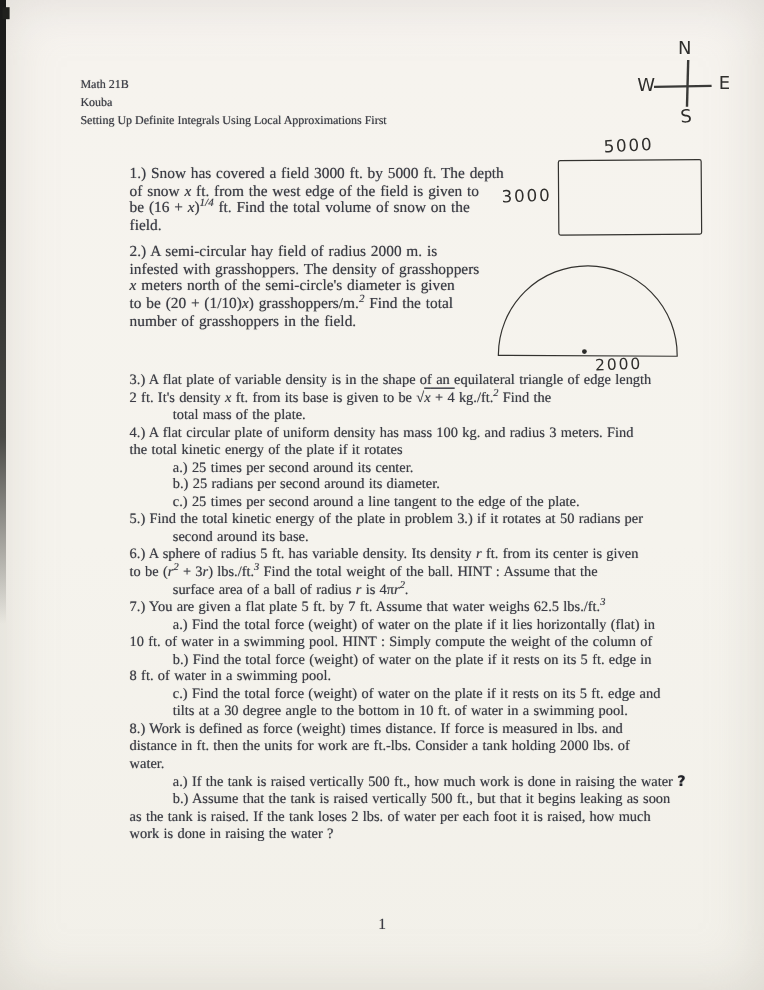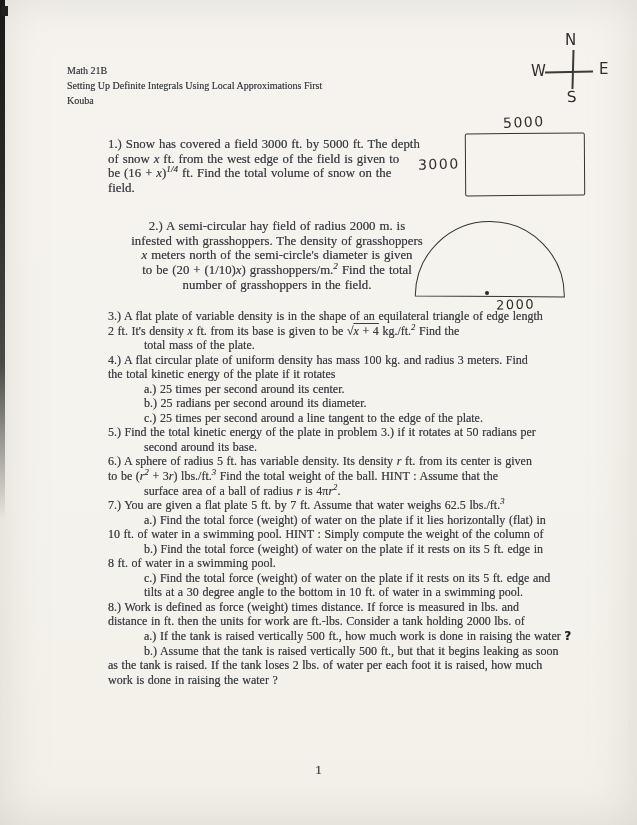--- a/index.html
+++ b/index.html
@@ -23,21 +23,21 @@
     font-family:"DejaVu Sans",sans-serif;font-size:15px;color:#2f2e2c;}
   .compass .bar-v{position:absolute;left:41px;top:17px;width:1.6px;height:39px;background:#3a3a38;transform:rotate(1.5deg);}
   .compass .bar-h{position:absolute;left:14px;top:38px;width:48px;height:1.6px;background:#3a3a38;transform:rotate(-1deg);}
   .compass .c-n{position:absolute;left:34px;top:-2px;}
   .compass .c-w{position:absolute;left:0px;top:29px;}
   .compass .c-e{position:absolute;left:68px;top:27px;}
   .compass .c-s{position:absolute;left:36px;top:55px;transform:rotate(-4deg);}
   
   .pcol{position:absolute;left:64px;width:382px;font-size:12.8px;line-height:14.7px;word-spacing:.8px;}
   .p1col{top:137px;}
-  .p2col{top:219px;text-align:center;}
+  .p2col{top:202px;}
   .flow{position:absolute;left:64px;top:309px;width:548px;font-size:12px;line-height:14.55px;word-spacing:.6px;}
   .ln{white-space:nowrap;margin-left:44px;}
   .ln.ind{padding-left:36px;}
   sup{font-size:.72em;line-height:0;font-style:italic;}
   .ol{text-decoration:overline;text-decoration-thickness:1px;}
   .hw{font-family:"DejaVu Sans",sans-serif;font-weight:700;color:#23232a;}
   
   .fig-rect{position:absolute;left:418px;top:115px;width:180px;height:90px;
     font-family:"DejaVu Sans",sans-serif;color:#2f2e2c;font-size:14px;letter-spacing:1.5px;}
   .rect-top-label{position:absolute;left:85px;top:-1px;transform:rotate(-3deg);}
@@ -55,22 +55,22 @@
 </style>
 </head>
 <body>
 
 <div class="page">
 
   <div class="edge-left"></div>
 
   <div class="header txt">
     <div>Math 21B</div>
+    <div>Kouba</div>
     <div>Setting Up Definite Integrals Using Local Approximations First</div>
-    <div>Kouba</div>
   </div>
 
   <div class="compass">
     <div class="bar-v"></div>
     <div class="bar-h"></div>
     <span class="c-n">N</span>
     <span class="c-w">W</span>
     <span class="c-e">E</span>
     <span class="c-s">S</span>
   </div>
@@ -118,20 +118,21 @@
       <div class="ln ind">surface area of a ball of radius <i>r</i> is 4π<i>r</i><sup>2</sup>.</div>
       <div class="ln">7.) You are given a flat plate 5 ft. by 7 ft. Assume that water weighs 62.5 lbs./ft.<sup>3</sup></div>
       <div class="ln ind">a.) Find the total force (weight) of water on the plate if it lies horizontally (flat) in</div>
       <div class="ln">10 ft. of water in a swimming pool. HINT : Simply compute the weight of the column of</div>
       <div class="ln ind">b.) Find the total force (weight) of water on the plate if it rests on its 5 ft. edge in</div>
       <div class="ln">8 ft. of water in a swimming pool.</div>
       <div class="ln ind">c.) Find the total force (weight) of water on the plate if it rests on its 5 ft. edge and</div>
       <div class="ln ind">tilts at a 30 degree angle to the bottom in 10 ft. of water in a swimming pool.</div>
       <div class="ln">8.) Work is defined as force (weight) times distance. If force is measured in lbs. and</div>
       <div class="ln">distance in ft. then the units for work are ft.-lbs. Consider a tank holding 2000 lbs. of</div>
+      <div class="ln">water.</div>
       <div class="ln ind">a.) If the tank is raised vertically 500 ft., how much work is done in raising the water <b class="hw">?</b></div>
       <div class="ln ind">b.) Assume that the tank is raised vertically 500 ft., but that it begins leaking as soon</div>
       <div class="ln">as the tank is raised. If the tank loses 2 lbs. of water per each foot it is raised, how much</div>
       <div class="ln">work is done in raising the water ?</div>
     </div>
 
   <div class="pagenum txt">1</div>
 
 </div>
 

